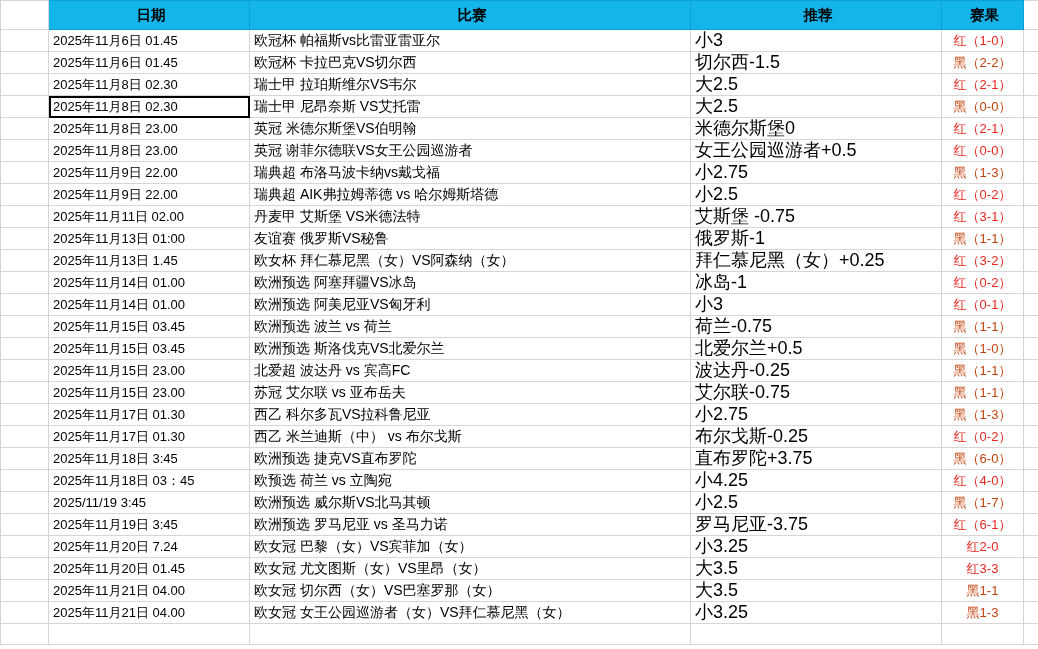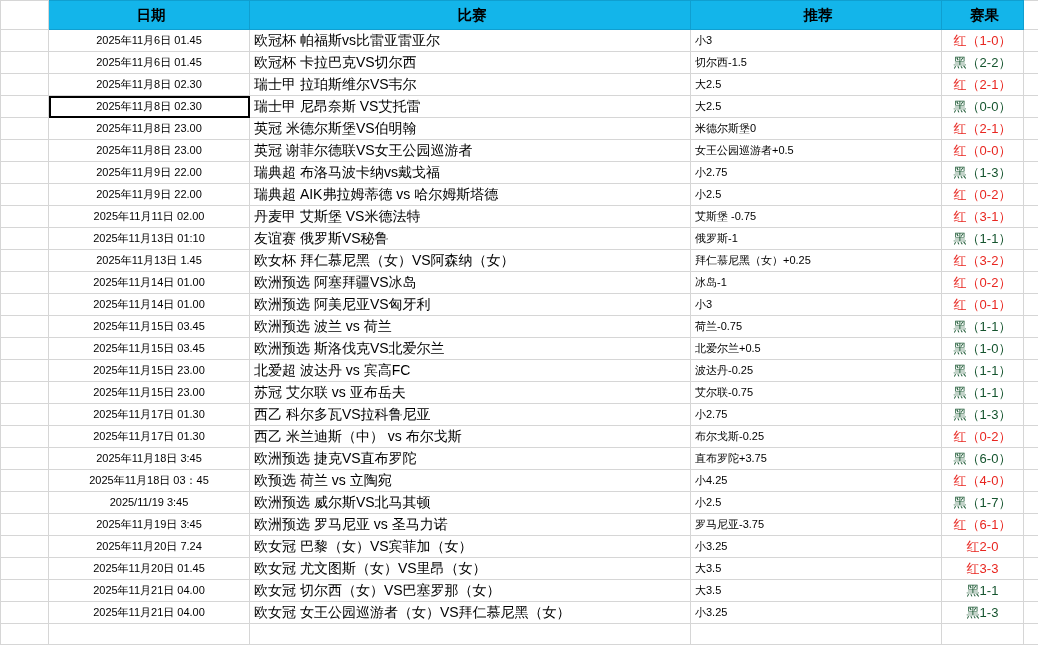--- a/index.html
+++ b/index.html
@@ -48,27 +48,27 @@
     height: 28px;
     line-height: 28px;
     border: 1px solid #0f9fd0;
     font-size: 14.5px;
     padding-left: 8px;
   }
   tr.header td.blank {
     background: #ffffff;
     border: 1px solid #d6d6d6;
   }
-  td.date   { text-align: center; font-size: 11px; }
+  td.date   { text-align: left; font-size: 13px; }
   td.match  { text-align: left;  padding-left: 12px; font-size: 14px; }
-  td.rec    { text-align: left;  padding-left: 12px; font-size: 11px; }
+  td.rec    { text-align: left;  padding-left: 12px; font-size: 18px; }
   td.result { text-align: center; font-size: 13px; }
   td.pad    { background: #ffffff; }
   .red  { color: #e8251f; }
-  .blk  { color: #14532d; }
+  .blk  { color: #c2410c; }
   tr.tall td { height: 21px; }
 
   
   td.selected {
     outline: 2px solid #000000;
     outline-offset: -2px;
   }
 </style>
 </head>
 <body>
@@ -159,21 +159,21 @@
         <tr class="tall">
           <td class="pad"></td>
           <td class="date">2025年11月11日  02.00</td>
           <td class="match">丹麦甲  艾斯堡 VS米德法特</td>
           <td class="rec">艾斯堡 -0.75</td>
           <td class="result red">红（3-1）</td>
           <td class="pad"></td>
         </tr>
         <tr class="tall">
           <td class="pad"></td>
-          <td class="date">2025年11月13日  01:10</td>
+          <td class="date">2025年11月13日  01:00</td>
           <td class="match">友谊赛  俄罗斯VS秘鲁</td>
           <td class="rec">俄罗斯-1</td>
           <td class="result blk">黑（1-1）</td>
           <td class="pad"></td>
         </tr>
         <tr class="tall">
           <td class="pad"></td>
           <td class="date">2025年11月13日  1.45</td>
           <td class="match">欧女杯  拜仁慕尼黑（女）VS阿森纳（女）</td>
           <td class="rec">拜仁慕尼黑（女）+0.25</td>

